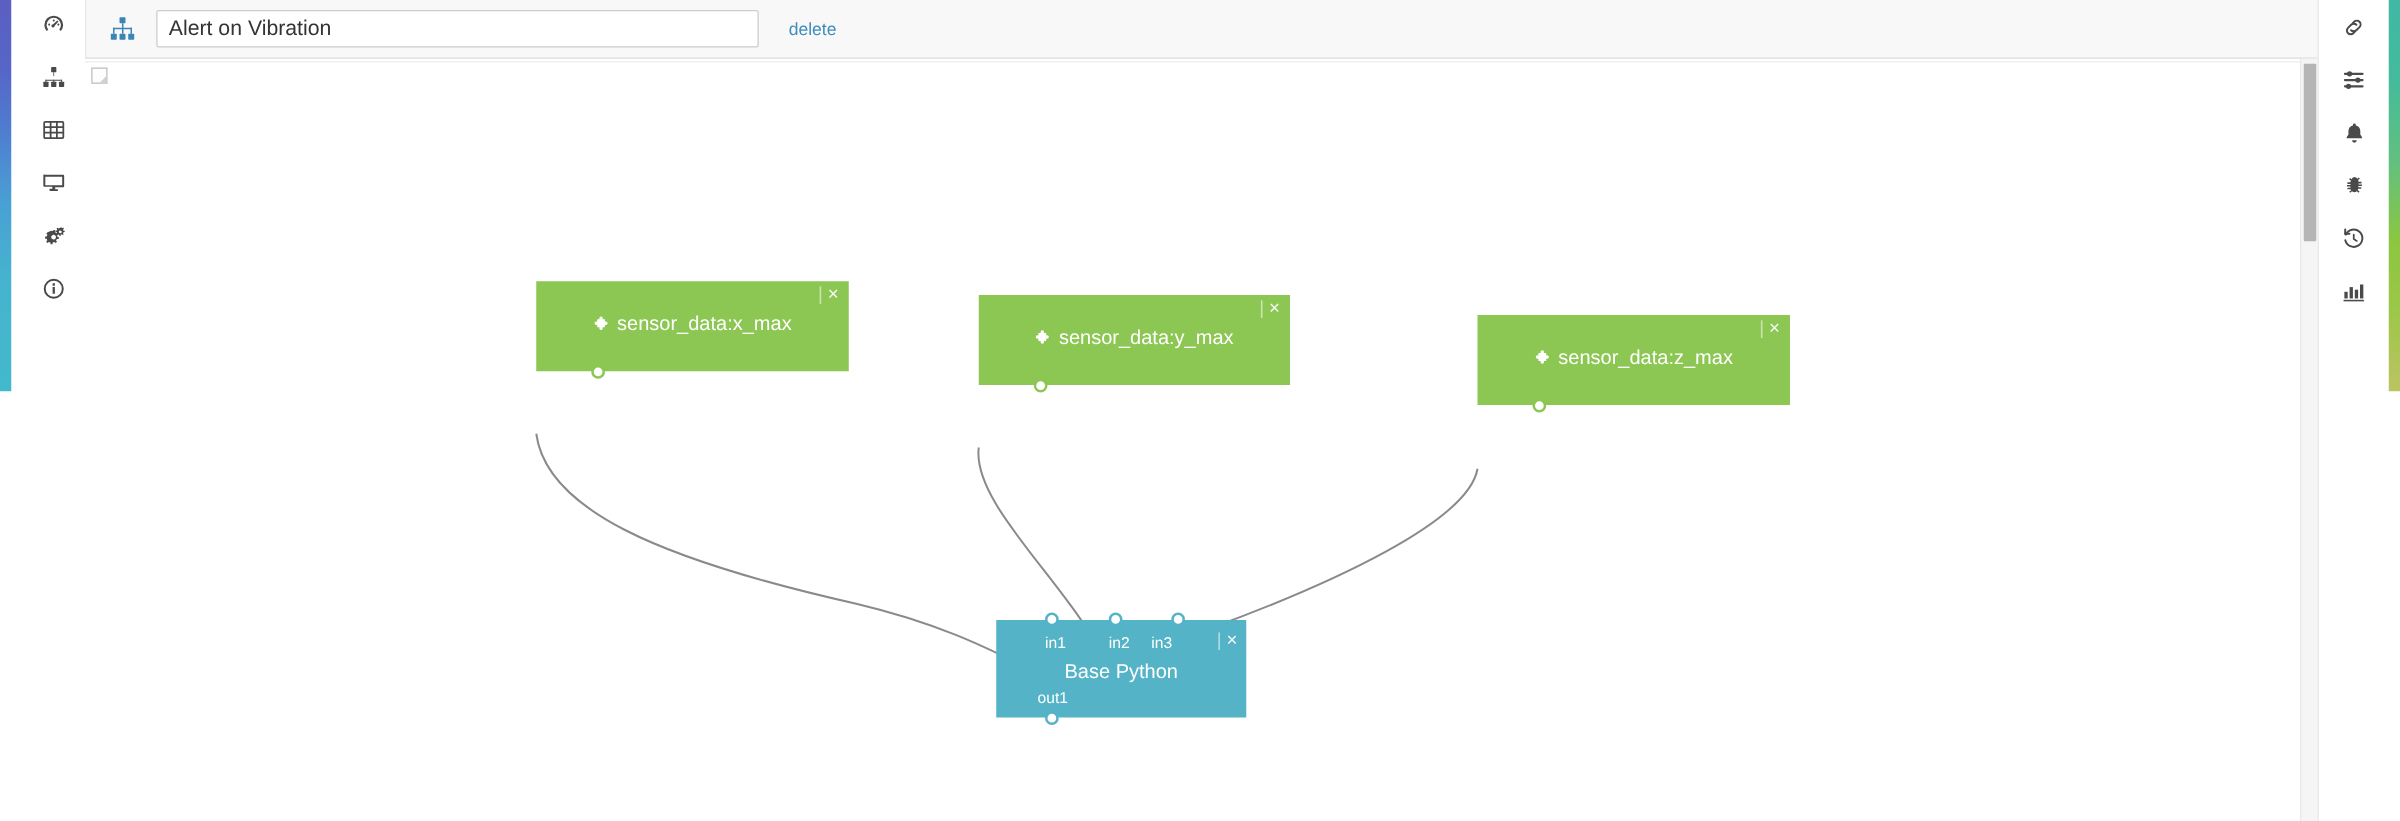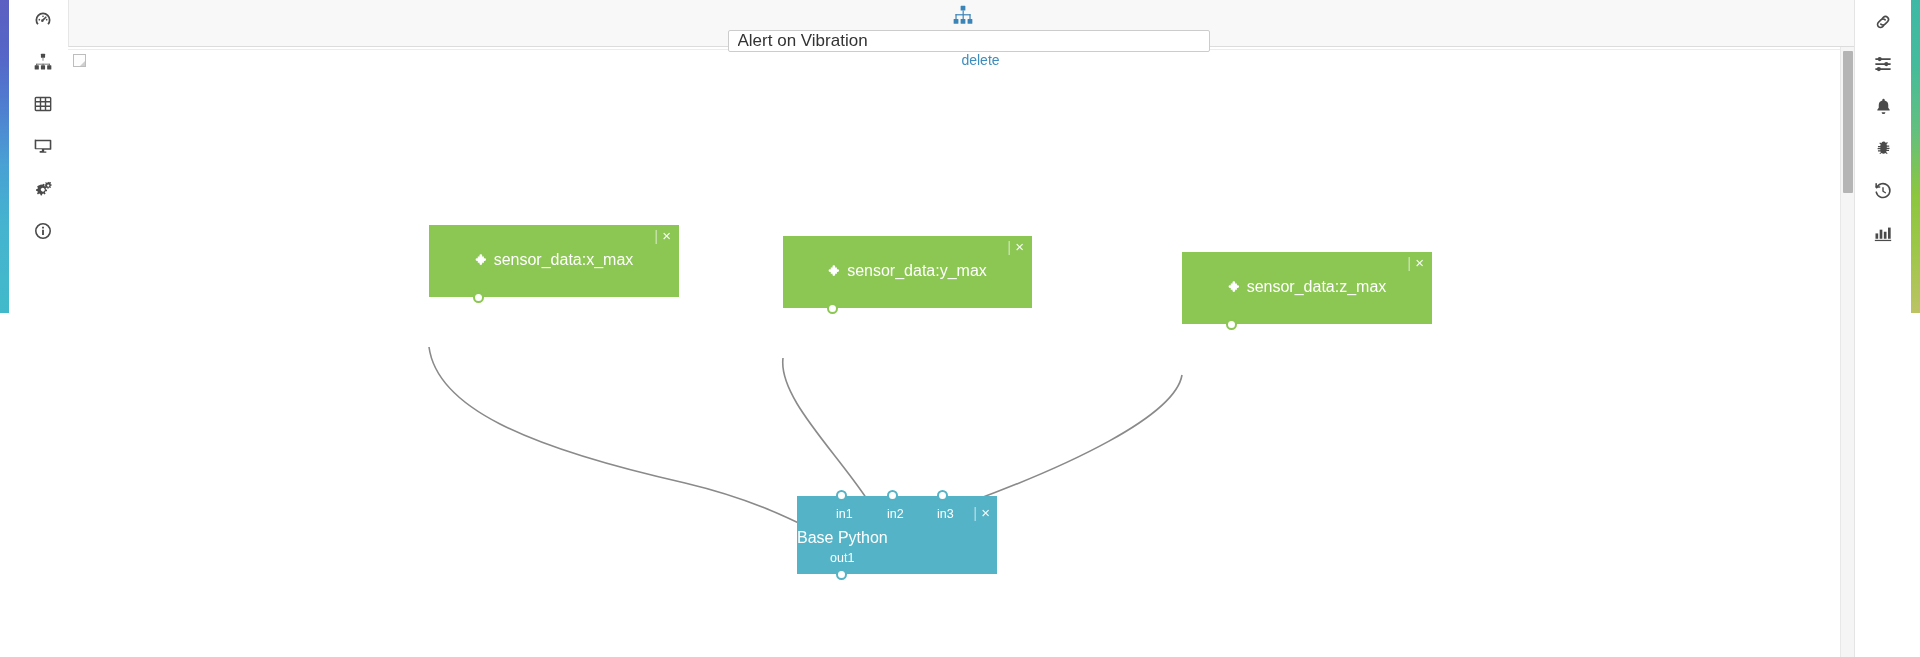--- a/index.html
+++ b/index.html
@@ -96,21 +96,20 @@
     position: absolute;
     left: 68px; top: 0;
     width: 1786px; height: 47px;
     background: #f8f8f8;
     border-bottom: 1px solid #dcdcdc;
     border-left: 1px solid #e6e6e6;
     display: flex;
     align-items: center;
     padding-left: 14px;
     z-index: 20;
-    flex-direction: column;
   }
   .sitemap-icon {
     width: 30px; height: 30px;
     display: flex; align-items: center; justify-content: center;
     color: #3b84b8;
     margin-right: 12px;
     flex: 0 0 auto;
   }
   .title-input {
     width: 482px; height: 30px;
@@ -231,20 +230,21 @@
   }
   .puzzle {
     display: inline-block;
     vertical-align: -2px;
     margin-right: 5px;
   }
   .node-proc .proc-title {
     position: absolute;
     left: 0; right: 0;
     top: 33px;
+    text-align: center;
     font-size: 16px;
   }
   .port-label {
     position: absolute;
     font-size: 12.5px;
     color: #ffffff;
     white-space: nowrap;
     text-align: center;
   }
   .port-dot {
@@ -390,21 +390,21 @@
         </span><span>sensor_data:z_max</span>
       </div>
       <span class="port-dot" style="left:44px; bottom:-6px;"></span>
     </div>
 
     <div class="node node-proc" style="left:732px; top:449px; width:200px; height:78px;">
       <span class="node-close" style="top:9px; right:6px;"><span class="bar">|</span><span>×</span></span>
 
       <span class="port-label" style="left:39px; top:11px;">in1</span>
       <span class="port-label" style="left:90px; top:11px;">in2</span>
-      <span class="port-label" style="left:140px; top:11px;">in3</span>
+      <span class="port-label" style="left:124px; top:11px;">in3</span>
 
       <span class="port-dot blue" style="left:39px; top:-6px;"></span>
       <span class="port-dot blue" style="left:90px; top:-6px;"></span>
       <span class="port-dot blue" style="left:140px; top:-6px;"></span>
 
       <div class="proc-title">Base Python</div>
 
       <span class="port-label" style="left:33px; bottom:9px;">out1</span>
       <span class="port-dot blue" style="left:39px; bottom:-6px;"></span>
     </div>

